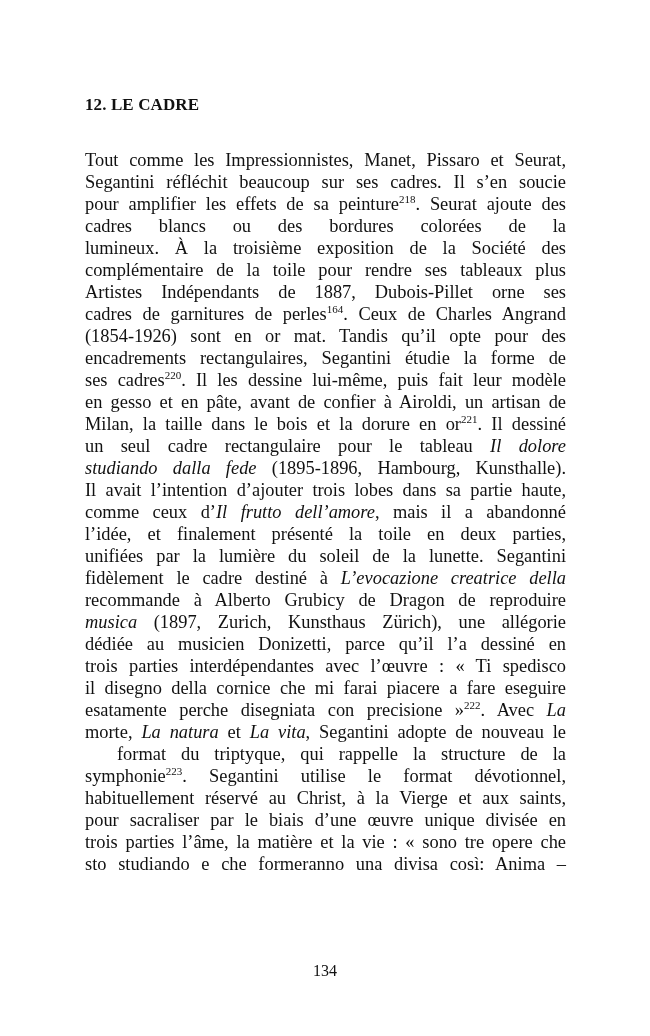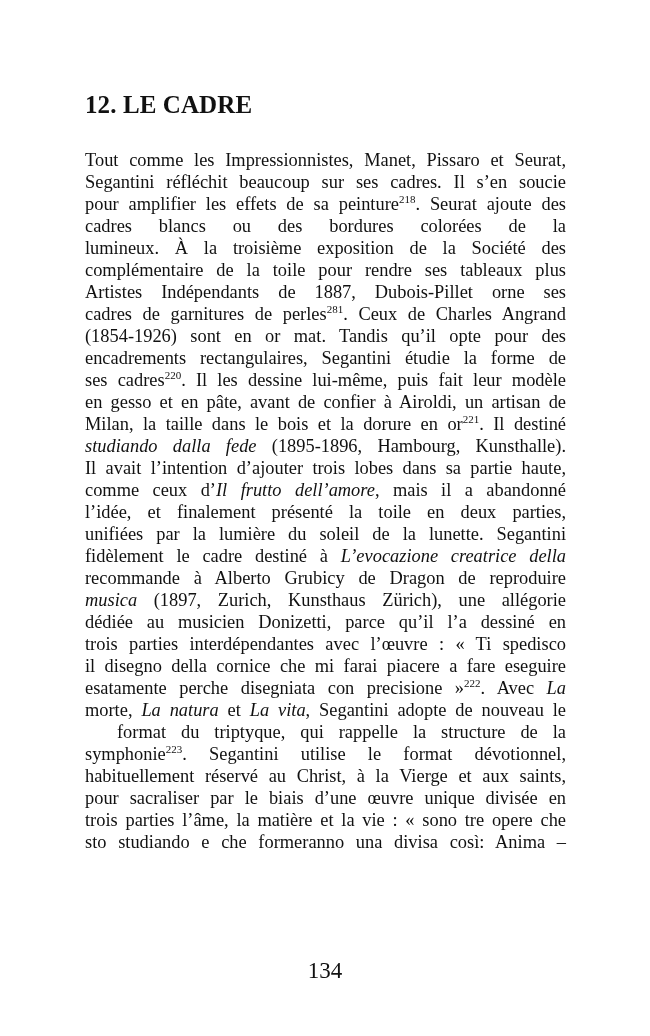--- a/index.html
+++ b/index.html
@@ -4,55 +4,56 @@
 <style>
   html, body { margin: 0; padding: 0; background: #ffffff; }
   body { width: 650px; height: 1036px; position: relative; overflow: hidden; }
   .page {
     position: absolute; left: 0; top: 0; width: 650px; height: 1036px;
     background: #ffffff; color: #111111;
     font-family: "Liberation Serif", "DejaVu Serif", serif;
   }
   .chapter-title {
     position: absolute; left: 85px; top: 90px; margin: 0;
-    font-size: 25px; font-weight: bold; line-height: 30px; letter-spacing: 0.1px;
+    font-size: 17px; font-weight: bold; line-height: 30px; letter-spacing: 0.1px;
   }
   .body-text {
     position: absolute; left: 85px; top: 149px; width: 481px; margin: 0;
     font-size: 18.4px; line-height: 22px;
     text-align: justify; text-align-last: justify;
   }
   .line { display: block; white-space: nowrap; text-align: justify; text-align-last: justify; height: 22px; }
   .line span { white-space: pre; }
   .it { font-style: italic; }
   sup { font-size: 11px; line-height: 0; vertical-align: 7px; }
   .page-number {
     position: absolute; left: 0; width: 650px; top: 961px; text-align: center;
-    font-size: 23px; line-height: 20px;
+    font-size: 16px; line-height: 20px;
   }
 </style>
 </head>
 <body>
 
 <div class="page">
   <h1 class="chapter-title">12. LE CADRE</h1>
   <div class="body-text" id="body-text">
       <div class="line"><span style="white-space: normal;">Tout comme les Impressionnistes, Manet, Pissaro et Seurat,</span></div>
       <div class="line"><span style="white-space: normal;">Segantini réfléchit beaucoup sur ses cadres. Il s’en soucie</span></div>
       <div class="line"><span style="white-space: normal;">pour amplifier les effets de sa peinture</span><sup style="white-space: normal;">218</sup><span style="white-space: normal;">. Seurat ajoute des</span></div>
       <div class="line"><span style="white-space: normal;">cadres blancs ou des bordures colorées de la</span></div>
       <div class="line"><span style="white-space: normal;">lumineux. À la troisième exposition de la Société des</span></div>
       <div class="line"><span style="white-space: normal;">complémentaire de la toile pour rendre ses tableaux plus</span></div>
       <div class="line"><span style="white-space: normal;">Artistes Indépendants de 1887, Dubois-Pillet orne ses</span></div>
-      <div class="line"><span style="white-space: normal;">cadres de garnitures de perles</span><sup style="white-space: normal;">281</sup><span style="white-space: normal;">. Ceux de Charles Angrand</span></div>
+      <div class="line"><span style="white-space: normal;">cadres de garnitures de perles</span><sup style="white-space: normal;">164</sup><span style="white-space: normal;">. Ceux de Charles Angrand</span></div>
       <div class="line"><span style="white-space: normal; margin-top: 33px;">(1854-1926) sont en or mat. Tandis qu’il opte pour des</span></div>
       <div class="line"><span style="white-space: normal;">encadrements rectangulaires, Segantini étudie la forme de</span></div>
       <div class="line"><span style="white-space: normal;">ses cadres</span><sup style="white-space: normal;">220</sup><span style="white-space: normal;">. Il les dessine lui-même, puis fait leur modèle</span></div>
       <div class="line"><span style="white-space: normal;">en gesso et en pâte, avant de confier à Airoldi, un artisan de</span></div>
-      <div class="line"><span style="white-space: normal;">Milan, la taille dans le bois et la dorure en or</span><sup style="white-space: normal;">221</sup><span style="white-space: normal;">. Il destiné</span></div>
+      <div class="line"><span style="white-space: normal;">Milan, la taille dans le bois et la dorure en or</span><sup style="white-space: normal;">221</sup><span style="white-space: normal;">. Il dessiné</span></div>
+      <div class="line"><span style="white-space: normal;">un seul cadre rectangulaire pour le tableau </span><span class="it" style="white-space: normal;">Il dolore</span></div>
       <div class="line"><span class="it" style="white-space: normal;">studiando dalla fede</span><span style="white-space: normal;"> (1895-1896, Hambourg, Kunsthalle).</span></div>
       <div class="line"><span style="white-space: normal;">Il avait l’intention d’ajouter trois lobes dans sa partie haute,</span></div>
       <div class="line"><span style="white-space: normal;">comme ceux d’</span><span class="it" style="white-space: normal;">Il frutto dell’amore</span><span style="white-space: normal;">, mais il a abandonné</span></div>
       <div class="line"><span style="white-space: normal;">l’idée, et finalement présenté la toile en deux parties,</span></div>
       <div class="line"><span style="white-space: normal;">unifiées par la lumière du soleil de la lunette. Segantini</span></div>
       <div class="line"><span style="white-space: normal;">fidèlement le cadre destiné à </span><span class="it" style="white-space: normal;">L’evocazione creatrice della</span></div>
       <div class="line"><span style="white-space: normal;">recommande à Alberto Grubicy de Dragon de reproduire</span></div>
       <div class="line"><span class="it" style="white-space: normal;">musica</span><span style="white-space: normal;"> (1897, Zurich, Kunsthaus Zürich), une allégorie</span></div>
       <div class="line"><span style="white-space: normal;">dédiée au musicien Donizetti, parce qu’il l’a dessiné en</span></div>
       <div class="line"><span style="white-space: normal;">trois parties interdépendantes avec l’œuvre : « Ti spedisco</span></div>

